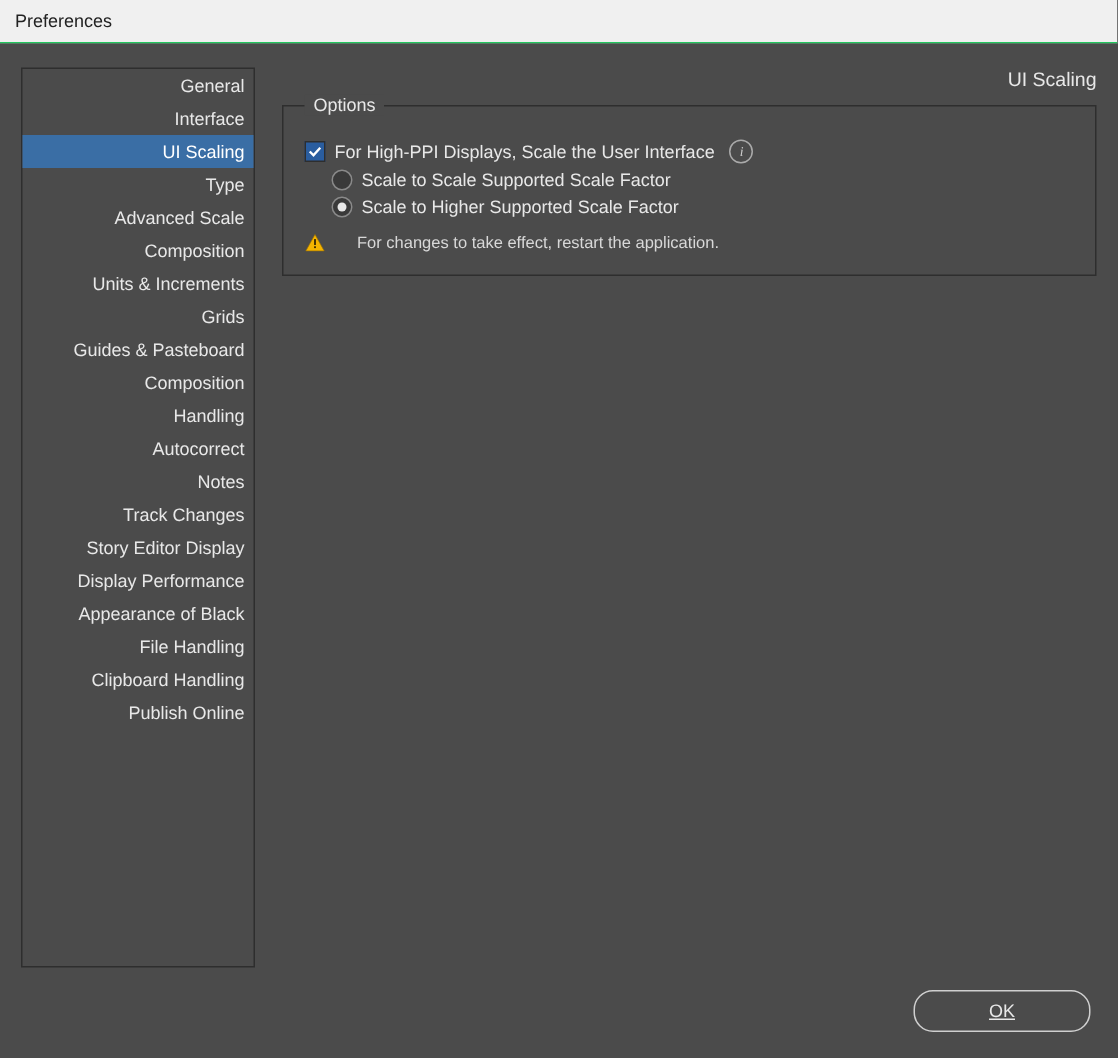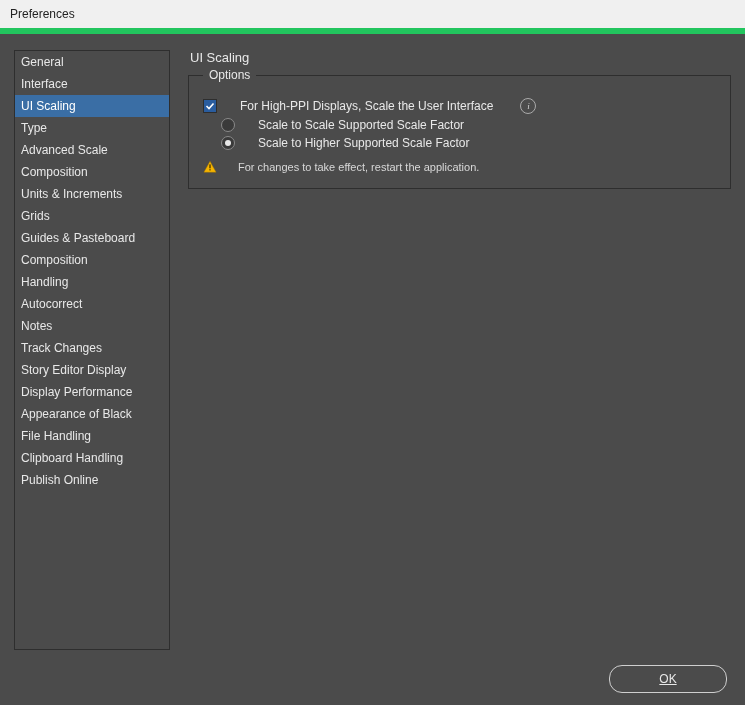--- a/index.html
+++ b/index.html
@@ -13,27 +13,28 @@
     color: #e8e8e8;
     overflow: hidden;
   }
   .titlebar {
     height: 28px;
     line-height: 28px;
     padding-left: 10px;
     background: #f0f0f0;
     color: #222;
     font-size: 12px;
-    border-bottom: 6px solid #22c55e;
+    border-bottom: 1px solid #22c55e;
   }
   .body-area {
     position: relative;
     width: 745px;
     height: 677px;
     background: #4b4b4b;
+    text-align: right;
   }
   .sidebar {
     position: absolute;
     left: 14px;
     top: 16px;
     width: 156px;
     height: 600px;
     background: #4b4b4b;
     border: 1px solid #2e2e2e;
     box-sizing: border-box;
@@ -72,21 +73,20 @@
     left: 14px;
     background: #4b4b4b;
     padding: 0 6px;
     color: #e8e8e8;
     font-size: 12px;
   }
   .row {
     display: flex;
     align-items: center;
     margin: 4px 0;
-    gap: 17px;
   }
   .row.indent {
     margin-left: 18px;
   }
   .checkbox-box {
     width: 12px;
     height: 12px;
     border: 1px solid #2e2e2e;
     background: #2a5d9f;
     display: inline-flex;

